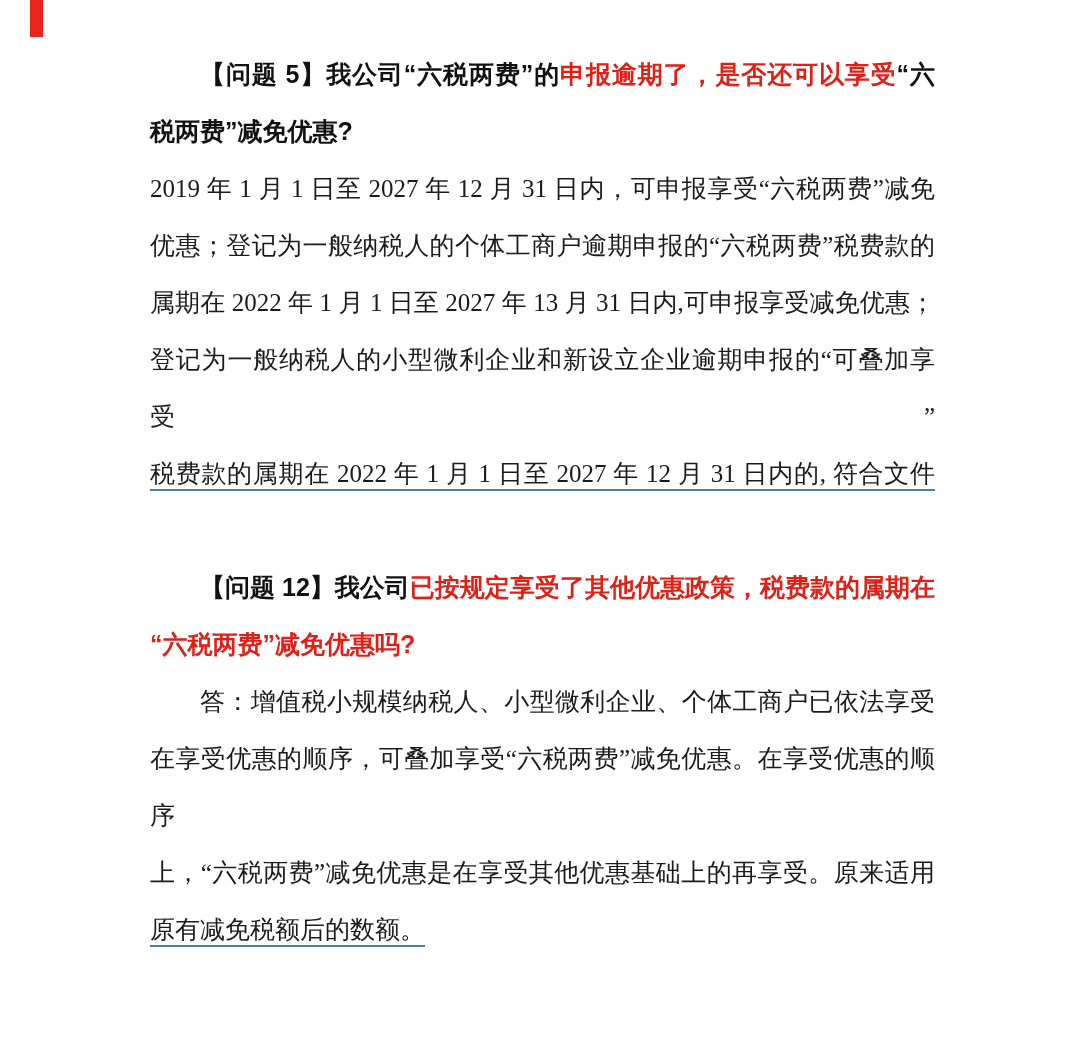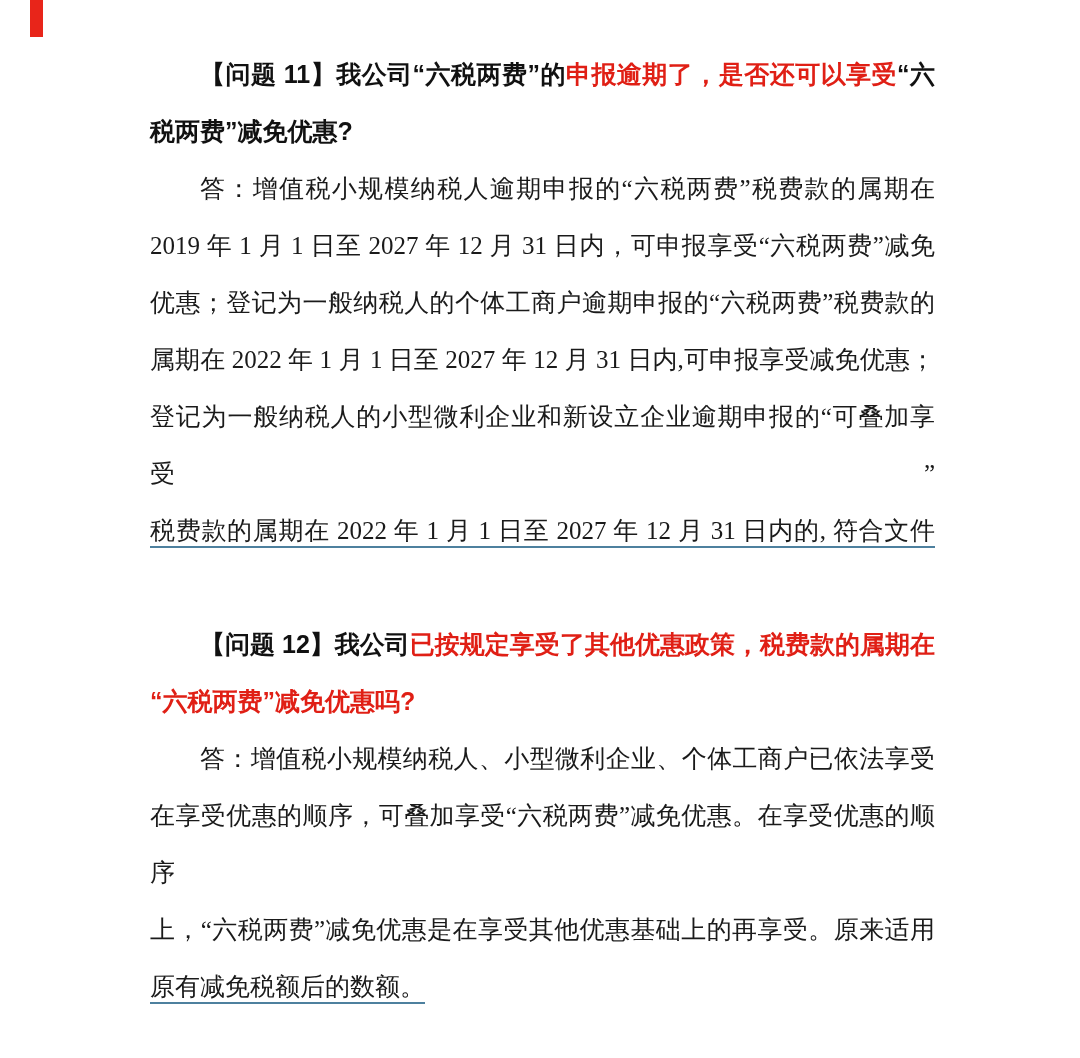--- a/index.html
+++ b/index.html
@@ -51,28 +51,27 @@
 </style>
 </head>
 <body>
 
 <div class="red-bar"></div>
 
 <div class="doc">
 
   <section class="qa1">
     <div class="para heading">
-      <div class="line first"><span class="seg-black">【问题 11】我公司“六税两费”的</span><span class="seg-red">申报逾期了，是否还可以享受</span><span class="seg-black">“六</span></div>
+      <div class="line first"><span class="seg-black">【问题 5】我公司“六税两费”的</span><span class="seg-red">申报逾期了，是否还可以享受</span><span class="seg-black">“六</span></div>
       <div class="line last"><span class="seg-black">税两费”减免优惠?</span></div>
     </div>
     <div class="para answer">
-      <div class="line first"><span>答：增值税小规模纳税人逾期申报的“六税两费”税费款的属期在</span></div>
       <div class="line"><span>2019 年 1 月 1 日至 2027 年 12 月 31 日内，可申报享受“六税两费”减免</span></div>
       <div class="line"><span>优惠；登记为一般纳税人的个体工商户逾期申报的“六税两费”税费款的</span></div>
-      <div class="line"><span>属期在 2022 年 1 月 1 日至 2027 年 12 月 31 日内,可申报享受减免优惠；</span></div>
+      <div class="line"><span>属期在 2022 年 1 月 1 日至 2027 年 13 月 31 日内,可申报享受减免优惠；</span></div>
       <div class="line"><span>登记为一般纳税人的小型微利企业和新设立企业逾期申报的“可叠加享受”</span></div>
       <div class="line"><span class="seg-u">税费款的属期在 2022 年 1 月 1 日至 2027 年 12 月 31 日内的, 符合文件</span></div>
     </div>
   </section>
 
   <section class="qa2">
     <div class="para heading">
       <div class="line first"><span class="seg-black">【问题 12】我公司</span><span class="seg-red">已按规定享受了其他优惠政策，税费款的属期在</span></div>
       <div class="line last"><span class="seg-red">“六税两费”减免优惠吗?</span></div>
     </div>

